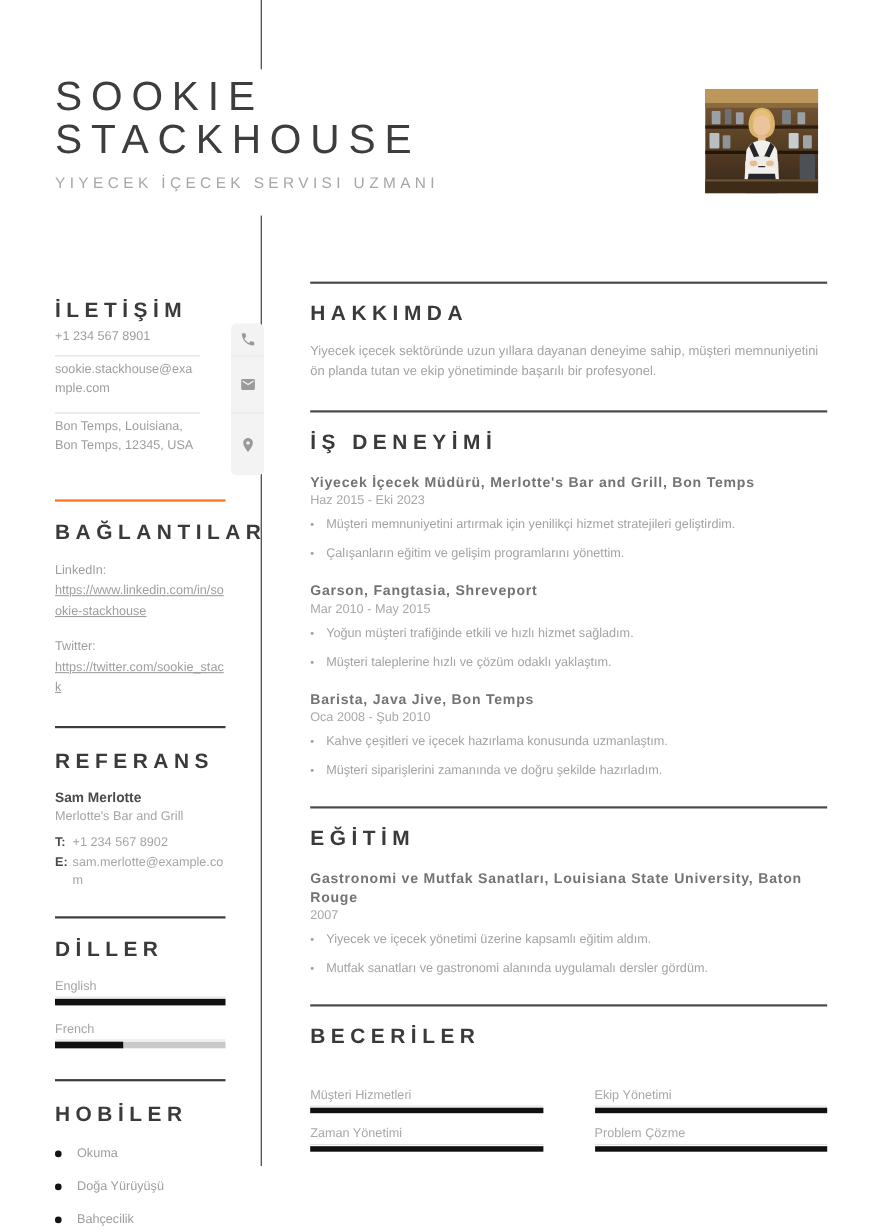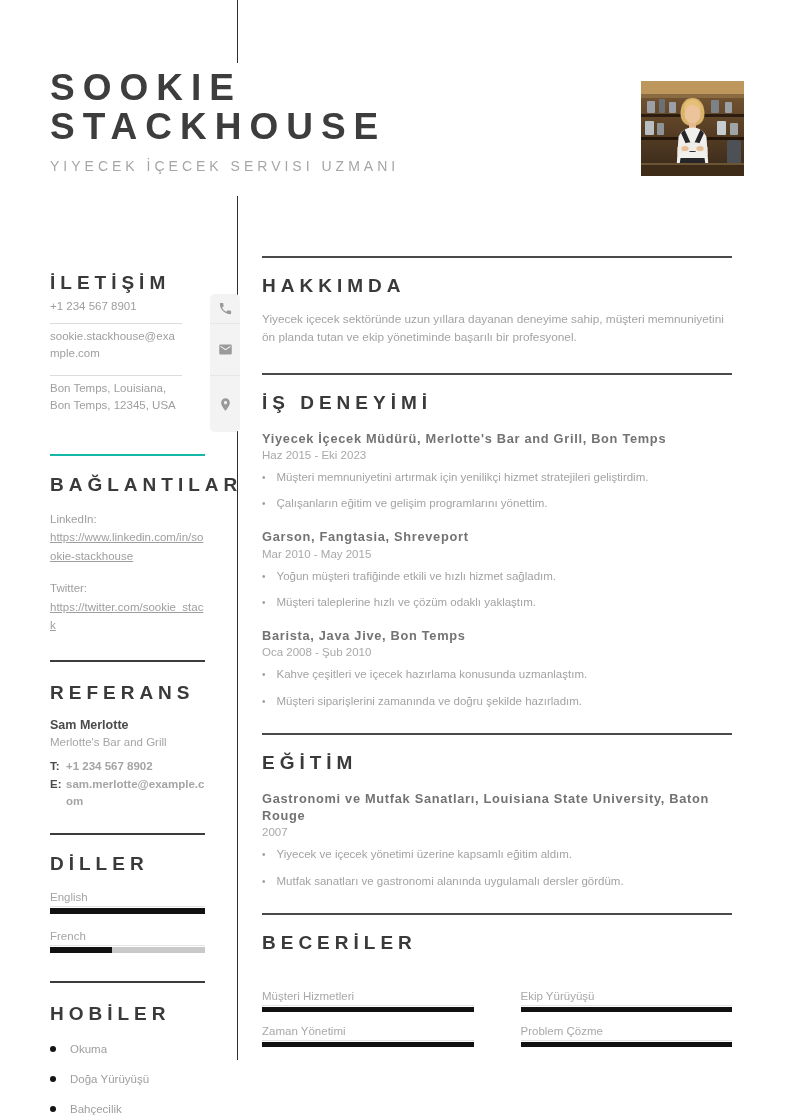--- a/index.html
+++ b/index.html
@@ -7,66 +7,66 @@
   body { font-family:"Liberation Sans", sans-serif; }
   .page { position:relative; width:794px; height:1120px; background:#fff; overflow:hidden; }
 
   
   .vline { position:absolute; width:1px; background:#2f2f2f; }
   .vline.top { left:237px; top:0; height:63px; }
   .vline.main { left:237px; top:196px; height:864px; }
 
   
   .header { position:absolute; left:50px; top:68px; width:560px; }
-  .name { font-size:37px; line-height:1.06; letter-spacing:8px; font-weight:700; color:#3d3d3d; }
+  .name { font-size:37px; line-height:1.06; letter-spacing:8px; font-weight:400; color:#3d3d3d; }
   .subtitle { margin-top:12px; font-size:14px; letter-spacing:4px; color:#a6a6a6; }
   .photo { position:absolute; left:641px; top:81px; width:103px; height:95px; overflow:hidden; }
   .photo svg { display:block; }
 
   
   .sec-head { font-size:19px; letter-spacing:5px; font-weight:700; color:#3a3a3a; }
 
   
   .left-col { position:absolute; left:50px; top:272px; width:190px; }
   .lc-section { width:155px; }
 
   .contact-block { display:flex; width:190px; margin-top:0;gap:28px; }
   .contact-rows { width:155px; }
   .contact-row { font-size:11.5px; line-height:1.45; color:#9e9e9e; padding:4px 2px 6px 0; border-bottom:1px solid #dcdcdc; word-break:break-all; }
   .contact-row.last { border-bottom:none; word-break:normal; }
   .icon-strip { width:35px; margin-left:0; background:#f3f3f3; border-radius:5px; display:flex; flex-direction:column; }
   .icon-cell { display:flex; align-items:center; justify-content:center; border-bottom:1px solid #e7e7e7; }
   .icon-cell:last-child { border-bottom:none; }
   .icon-cell svg { width:15px; height:15px; fill:#9a9a9a; }
 
-  .links-section { margin-top:22px; padding-top:18px; border-top:2px solid #14b8a6; }
+  .links-section { margin-top:22px; padding-top:18px; border-top:2px solid #f97316; }
   .link-group { margin-top:14px; font-size:11.5px; line-height:1.6; color:#9e9e9e; }
   .link-group a { color:#9e9e9e; text-decoration:underline; word-break:break-all; }
 
   .ref-section { margin-top:26px; padding-top:20px; border-top:2px solid #3c3c3c; }
   .ref-name { margin-top:14px; font-size:12.5px; font-weight:700; color:#4b4b4b; }
   .ref-company { font-size:11.5px; color:#a5a5a5; margin-top:4px; }
   .ref-line { display:flex; margin-top:2px; font-size:11.5px; line-height:1.4; }
   .ref-line.first { margin-top:10px; }
   .ref-label { font-weight:700; color:#4b4b4b; width:16px; flex:none; }
-  .ref-value { color:#a5a5a5; word-break:break-all;font-weight:bold; }
+  .ref-value { color:#a5a5a5; word-break:break-all; }
 
   .lang-section { margin-top:24px; padding-top:18px; border-top:2px solid #3c3c3c; }
   .lang-item { margin-top:16px; }
   .lang-name { font-size:11.5px; color:#a5a5a5; padding-bottom:3px; border-bottom:1px solid #e3e3e3; }
   .bar-track { height:6px; background:#c9c9c9; margin-top:1px; }
   .bar-fill { height:6px; background:#111; }
 
   .hobby-section { margin-top:28px; padding-top:20px; border-top:2px solid #3c3c3c; }
   .hobby-item { display:flex; align-items:center; gap:14px; margin-top:18px; }
   .hobby-dot { width:6px; height:6px; border-radius:50%; background:#141414; flex:none; }
   .hobby-label { font-size:11.5px; color:#9e9e9e; }
 
   
-  .right-col { position:absolute; left:262px; top:256px; width:470px; }
+  .right-col { position:absolute; left:282px; top:256px; width:470px; }
   .r-section { border-top:2px solid #4a4a4a; padding-top:15px; }
   .r-section .sec-head { margin-top:2px; }
   .about-text { margin-top:13px; font-size:11.8px; line-height:1.55; color:#a3a3a3; padding-bottom:26px; }
 
   .job { margin-top:16px; }
   .job-title, .edu-title { font-size:12.8px; font-weight:700; letter-spacing:0.7px; color:#737373; line-height:1.35; }
   .job-dates, .edu-year { font-size:11.5px; color:#a8a8a8; margin-top:2px; }
   .bullets { margin-top:8px; }
   .bullet { display:flex; gap:11px; margin-bottom:9px; }
   .bullet-dot { color:#9e9e9e; font-size:10px; line-height:1.7; flex:none; }
@@ -304,21 +304,21 @@
     <div class="r-section">
       <div class="sec-head">BECERİLER</div>
       <div class="skills-grid">
         <div>
           <div class="skill-name">Müşteri Hizmetleri</div>
           <div class="skill-track">
               <div class="skill-fill" style="width: 100%;"></div>
             </div>
         </div>
         <div>
-          <div class="skill-name">Ekip Yürüyüşü</div>
+          <div class="skill-name">Ekip Yönetimi</div>
           <div class="skill-track">
               <div class="skill-fill" style="width: 100%;"></div>
             </div>
         </div>
         <div>
           <div class="skill-name">Zaman Yönetimi</div>
           <div class="skill-track">
               <div class="skill-fill" style="width: 100%;"></div>
             </div>
         </div>

